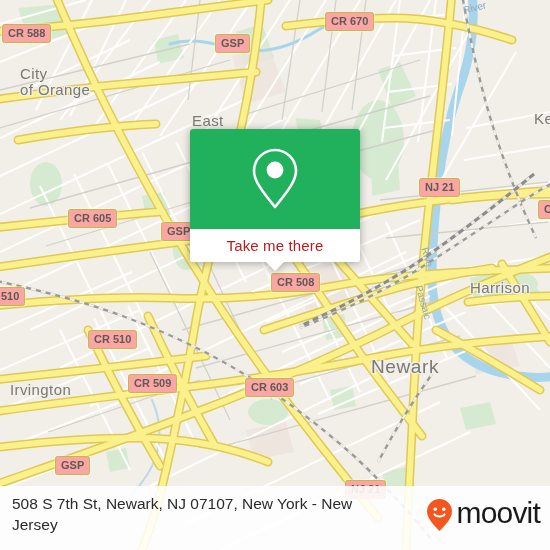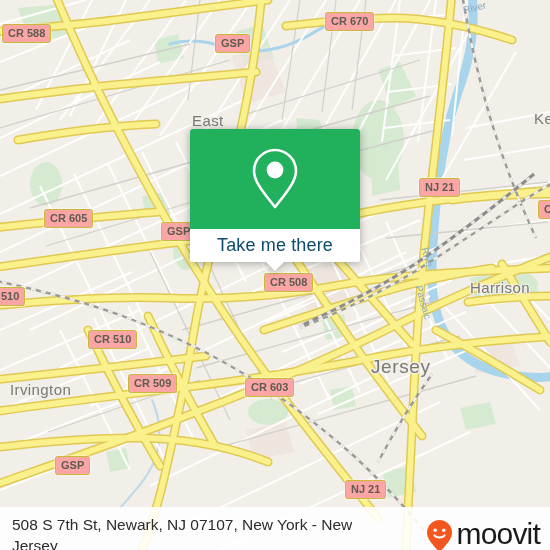--- a/index.html
+++ b/index.html
@@ -83,22 +83,22 @@
   }
   #popup-hero svg { display: block; }
   #popup-action {
     height: 33px;
     display: flex;
     align-items: center;
     justify-content: center;
     background: #ffffff;
   }
   #popup-action-label {
-    color: #0c4a6e;
-    font-size: 18px;
+    color: #b91c1c;
+    font-size: 15px;
     letter-spacing: .15px;
   }
   #popup-tail {
     position: absolute;
     left: 50%;
     top: 133px;
     margin-left: -9px;
     width: 0; height: 0;
     border-left: 9px solid transparent;
     border-right: 9px solid transparent;
@@ -117,21 +117,21 @@
        1px -1px 0 rgba(255,255,255,.85),
       -1px  1px 0 rgba(255,255,255,.85),
        1px  1px 0 rgba(255,255,255,.85);
   }
   
   #footer {
     position: absolute;
     left: 0;
     bottom: 0;
     width: 550px;
-    height: 43px;
+    height: 64px;
     background: rgba(255,255,255,.88);
     display: flex;
     align-items: center;
   }
   #footer-address {
     position: absolute;
     left: 12px;
     top: 8px;
     width: 380px;
     font-size: 15.5px;
@@ -403,39 +403,43 @@
 
       <g fill="none" stroke="#8c8c8c" stroke-width="3">
         <path d="M300 326 C344 306 386 284 424 258 C464 230 500 202 534 174"></path>
       </g>
       <g fill="none" stroke="#e9e7e1" stroke-width="3" stroke-dasharray="4 6">
         <path d="M300 326 C344 306 386 284 424 258 C464 230 500 202 534 174"></path>
       </g>
     </g>
   </svg>
 
+  <div class="map-label city-label two-line" style="left:20px; top:66px;">
+    <div>City</div>
+    <div>of Orange</div>
+  </div>
   <div class="map-label city-label" style="left:192px; top:112px;">East</div>
   <div class="map-label city-label" style="left:470px; top:279px;">Harrison</div>
-  <div class="map-label city-label big" style="left:371px; top:356px;">Jersey</div>
+  <div class="map-label city-label big" style="left:371px; top:356px;">Newark</div>
   <div class="map-label city-label" style="left:10px; top:381px;">Irvington</div>
   <div class="map-label city-label" style="left:534px; top:110px;">Ke</div>
 
   <div class="water-label" style="left:463px; top:2px; transform:rotate(-14deg);">River</div>
   <div class="water-label" style="left:424px; top:284px; transform:rotate(74deg); transform-origin:left top;">Passaic</div>
   <div class="water-label" style="left:430px; top:246px; transform:rotate(74deg); transform-origin:left top;">Rive</div>
 
   <div class="shield" style="left:2px; top:24px;">CR 588</div>
   <div class="shield" style="left:215px; top:34px;">GSP</div>
   <div class="shield" style="left:325px; top:12px;">CR 670</div>
   <div class="shield" style="left:419px; top:178px;">NJ 21</div>
-  <div class="shield" style="left:44px; top:209px;">CR 605</div>
+  <div class="shield" style="left:68px; top:209px;">CR 605</div>
   <div class="shield" style="left:161px; top:222px;">GSP</div>
   <div class="shield" style="left:-5px; top:287px;">510</div>
   <div class="shield" style="left:88px; top:290px;margin-top:40px;">CR 510</div>
-  <div class="shield" style="left:264px; top:273px;">CR 508</div>
+  <div class="shield" style="left:271px; top:273px;">CR 508</div>
   <div class="shield" style="left:128px; top:374px;">CR 509</div>
   <div class="shield" style="left:245px; top:378px;">CR 603</div>
   <div class="shield" style="left:538px; top:200px;">C</div>
   <div class="shield" style="left:55px; top:456px;">GSP</div>
   <div class="shield" style="left:345px; top:480px;">NJ 21</div>
 
   <div id="popup-card">
     <div id="popup-card-body">
       <div id="popup-hero">
         <span>

